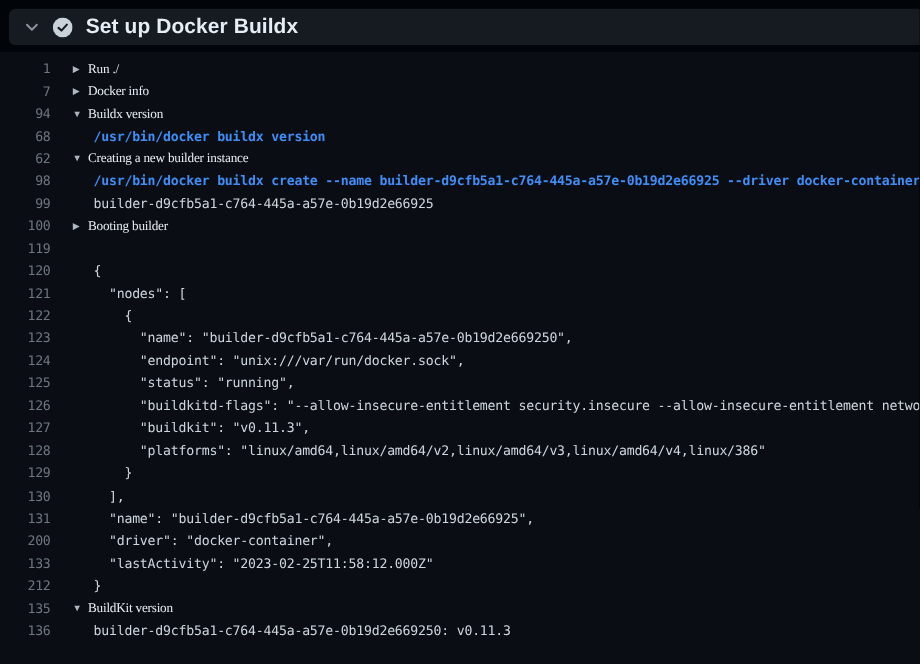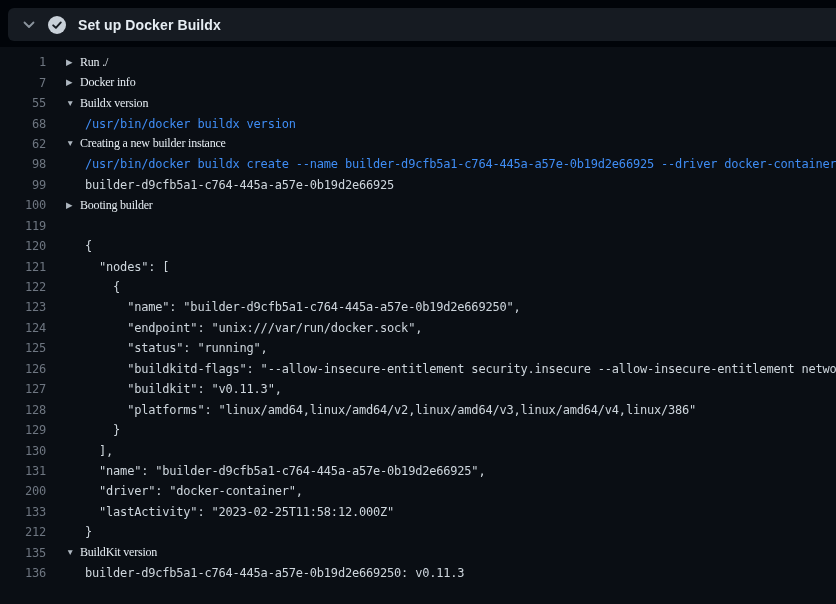--- a/index.html
+++ b/index.html
@@ -19,21 +19,21 @@
     display: flex;
     align-items: center;
     padding-left: 14px;
     cursor: pointer;
   }
   .chevron-wrap { width: 14px; height: 14px; display: flex; align-items: center; justify-content: center; }
   .check-wrap { margin-left: 12px; width: 18px; height: 18px; display: flex; align-items: center; justify-content: center; }
   .step-title {
     margin-left: 12px;
     color: var(--title, #e6edf3);
-    font-size: 14px;
+    font-size: 19px;
     font-weight: 600;
     letter-spacing: 0.1px;
   }
   
   .log-area {
     position: absolute;
     left: 0; right: 0; top: 47px; bottom: 0;
     background: var(--log-bg, #0a0e14);
     padding-top: 5px;
     overflow: hidden;
@@ -56,21 +56,21 @@
     cursor: pointer;
   }
   .line-content {
     margin-left: 20px;
     white-space: pre;
     overflow: hidden;
     flex: 1 1 auto;
   }
   .log-row.group { cursor: pointer; }
   .log-row.group .line-content { color: var(--group-title, #e6edf3); font-family: Liberation Serif, serif; }
-  .log-row.command .line-content { color: var(--cmd, #3f8df5); padding-left: 19px; }
+  .log-row.command .line-content { color: var(--cmd, #3f8df5); padding-left: 19px; font-weight: bold; }
   .log-row.output .line-content { color: var(--out, #ced6dd); padding-left: 19px; }
   .marker {
     display: inline-block;
     width: 14px;
     font-size: 8.5px;
     color: var(--marker, #aeb7c0);
     transform: translateY(-1px);
   }
 </style>
 </head>
@@ -87,21 +87,21 @@
       <circle cx="8" cy="8" r="8" fill="#c9d1d9"></circle>
       <path d="M4.6 8.3 L7 10.5 L11.4 5.7" fill="none" stroke="#161b22" stroke-width="1.7" stroke-linecap="round" stroke-linejoin="round"></path>
     </svg>
   </span>
   <span class="step-title">Set up Docker Buildx</span>
 </div>
 
 <div class="log-area">
     <div class="log-row group"><span class="line-num">1</span><span class="line-content"><span class="marker">▶</span><span>Run ./</span></span></div>
     <div class="log-row group"><span class="line-num">7</span><span class="line-content"><span class="marker">▶</span><span>Docker info</span></span></div>
-    <div class="log-row group"><span class="line-num">55</span><span class="line-content"><span class="marker">▼</span><span>Buildx version</span></span></div>
+    <div class="log-row group"><span class="line-num">94</span><span class="line-content"><span class="marker">▼</span><span>Buildx version</span></span></div>
     <div class="log-row command"><span class="line-num">68</span><span class="line-content">/usr/bin/docker buildx version</span></div>
     <div class="log-row group"><span class="line-num">62</span><span class="line-content"><span class="marker">▼</span><span>Creating a new builder instance</span></span></div>
     <div class="log-row command"><span class="line-num">98</span><span class="line-content">/usr/bin/docker buildx create --name builder-d9cfb5a1-c764-445a-a57e-0b19d2e66925 --driver docker-container</span></div>
     <div class="log-row output"><span class="line-num">99</span><span class="line-content">builder-d9cfb5a1-c764-445a-a57e-0b19d2e66925</span></div>
     <div class="log-row group"><span class="line-num">100</span><span class="line-content"><span class="marker">▶</span><span>Booting builder</span></span></div>
     <div class="log-row group"><span class="line-num">119</span></div>
     <div class="log-row output"><span class="line-num">120</span><span class="line-content">{</span></div>
     <div class="log-row output"><span class="line-num">121</span><span class="line-content">  "nodes": [</span></div>
     <div class="log-row output"><span class="line-num">122</span><span class="line-content">    {</span></div>
     <div class="log-row output"><span class="line-num">123</span><span class="line-content">      "name": "builder-d9cfb5a1-c764-445a-a57e-0b19d2e669250",</span></div>

